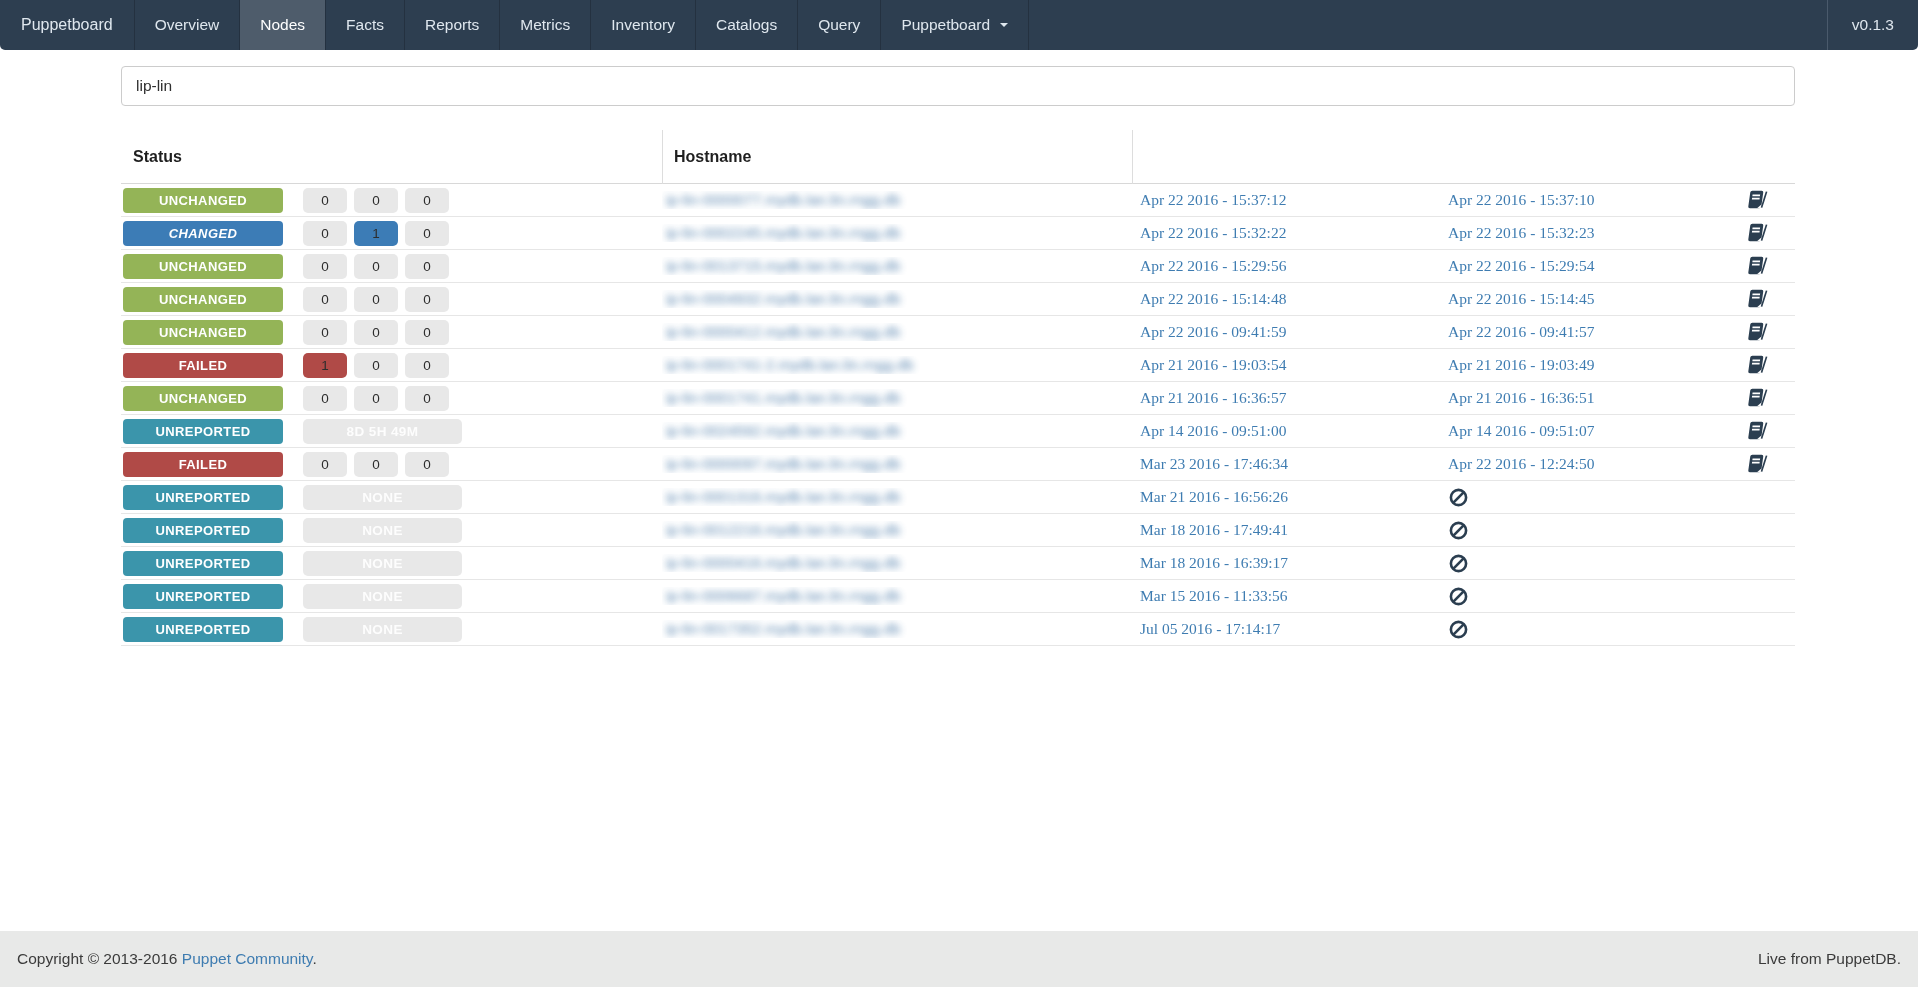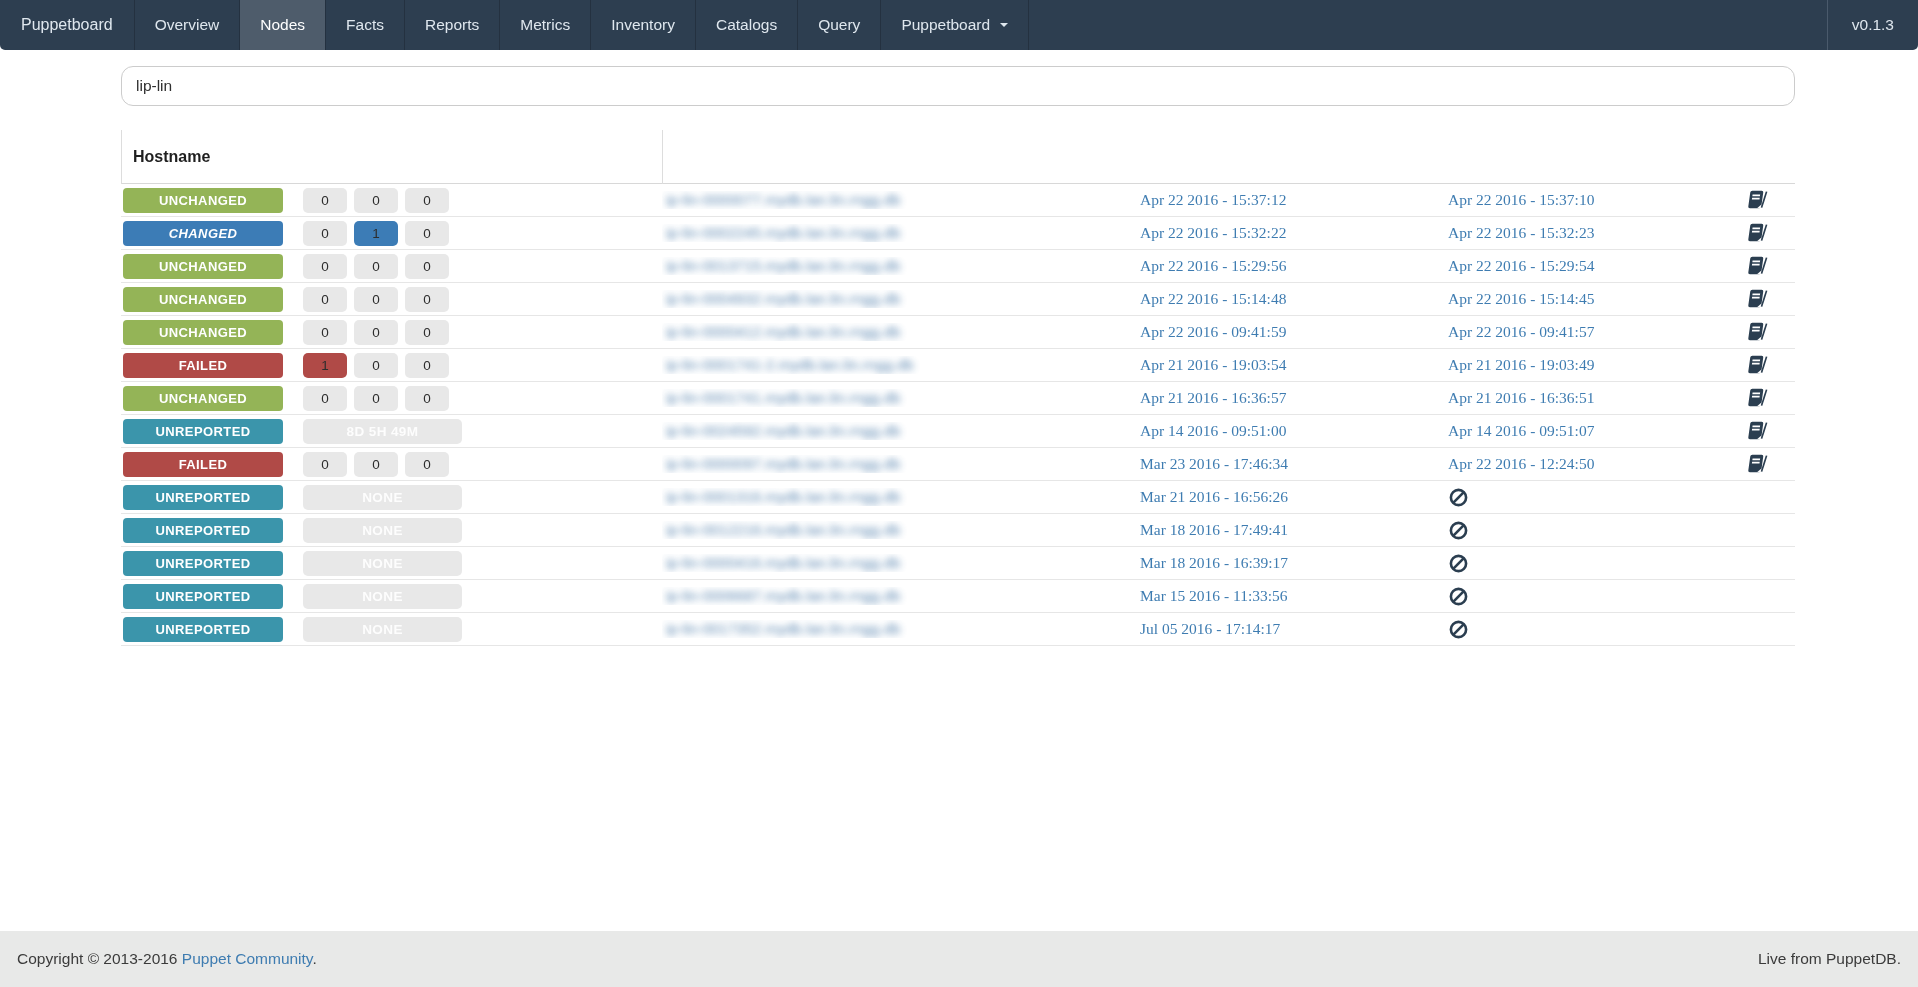--- a/index.html
+++ b/index.html
@@ -32,21 +32,21 @@
     display:inline-block; margin-left:10px;
     width:0; height:0;
     border-left:4.5px solid transparent; border-right:4.5px solid transparent;
     border-top:4.5px solid #dfe7ee;
   }
 
   
   .search-wrap { margin:16px 123px 0 121px; }
   .search-input {
     width:100%; height:40px;
-    border:1px solid #cccccc; border-radius:12px;
+    border:1px solid #cccccc; border-radius:4px;
     padding:0 14px; font-size:15.5px; color:#2f2f2f;
     font-family:"Liberation Sans", sans-serif;
     outline:none; background:#fff;
   }
 
   
   .content { flex:1; }
   .table { margin:24px 123px 0 121px; }
   .tgrid {
     display:grid;
@@ -135,20 +135,21 @@
 </div>
 
 <div class="content">
 
   <div class="search-wrap">
     <input class="search-input" type="text" value="lip-lin" style="">
   </div>
 
   <div class="table">
     <div class="tgrid thead">
+      <div class="th th-status">Status</div>
       <div class="th th-hostname">Hostname</div>
       <div class="th th-icons"></div>
     </div>
     <div>
         <div class="tgrid trow">
     <div class="cell-status">
       <span class="badge unchanged">UNCHANGED</span>
       <span style="display:flex;gap:7px;">
               <span class="cnt">0</span>
               <span class="cnt">0</span>

